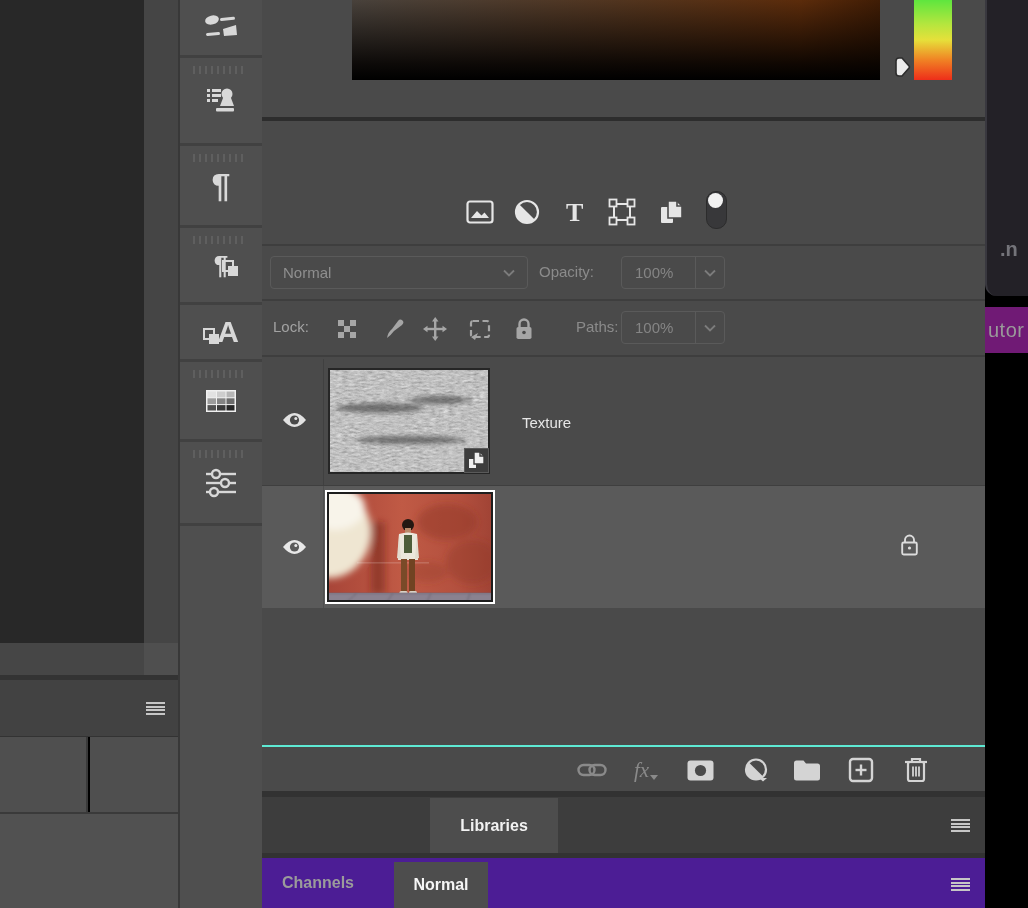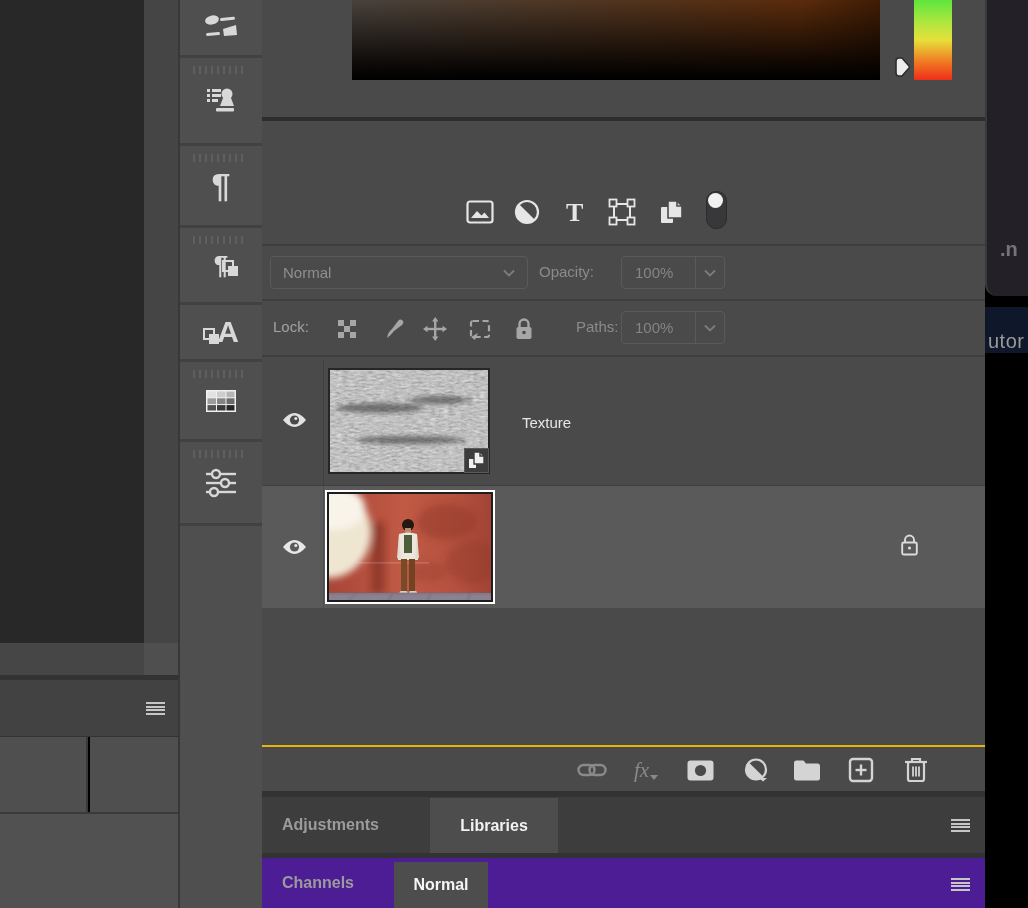--- a/index.html
+++ b/index.html
@@ -76,40 +76,40 @@
   .row-bg .vsep{background:#4e4e4e;}
   .thumb1{position:absolute;left:66px;top:9px;width:162px;height:106px;border:2px solid #262626;box-sizing:border-box;background:#6e6e6e;}
   .so-badge{position:absolute;right:-1px;bottom:-1px;width:25px;height:25px;background:#3d3d3d;border:1px solid #5a5a5a;box-sizing:border-box;display:flex;align-items:center;justify-content:center;}
   .thumb2{position:absolute;left:63px;top:4px;width:170px;height:114px;border:2px solid #ffffff;box-sizing:border-box;background:#b14a3c;}
   .thumb2-inner{position:absolute;inset:0;border:2px solid #1d1d1d;box-sizing:border-box;}
   .lname{position:absolute;left:260px;top:0;bottom:0;display:flex;align-items:center;font-size:15px;}
   .row-texture .lname{color:#e6e6e6;}
   .row-bg .lname{color:#f5f5f5;}
   .row-lock{position:absolute;left:638px;top:50%;transform:translateY(-50%);}
 
-  .actions{left:0;top:745px;width:723px;height:46px;background:#4a4a4a;border-top:2px solid #eab308;box-sizing:border-box;}
+  .actions{left:0;top:745px;width:723px;height:46px;background:#4a4a4a;border-top:2px solid #5eead4;box-sizing:border-box;}
   .aicon{position:absolute;top:6px;width:36px;height:34px;display:flex;align-items:center;justify-content:center;}
   .fx-label{font-size:21px;font-style:italic;color:#8a8a8a;font-family:"Liberation Serif",serif;}
 
   .gapbar{left:0;top:791px;width:723px;height:6px;background:#323232;}
   .tabbar2{left:0;top:797px;width:723px;height:56px;background:#3d3d3d;}
   .adj-label{position:absolute;left:20px;top:0;bottom:0;display:flex;align-items:center;color:#9b9b9b;font-size:16px;font-weight:700;}
   .tab-libraries{position:absolute;left:168px;top:1px;width:128px;height:55px;background:#4d4d4d;color:#f2f2f2;
     font-size:16px;font-weight:700;display:flex;align-items:center;justify-content:center;}
   .gapbar2{left:0;top:853px;width:723px;height:5px;background:#323232;}
   .tabbar3{left:0;top:858px;width:723px;height:50px;background:#4c1d95;}
   .chan-label{position:absolute;left:20px;top:0;bottom:0;display:flex;align-items:center;color:#9b9b9b;font-size:16px;font-weight:700;}
   .tab-paths{position:absolute;left:132px;top:4px;width:94px;height:46px;background:#4d4d4d;color:#f5f5f5;
     font-size:16px;font-weight:700;display:flex;align-items:center;justify-content:center;}
 
   
   .right-col{left:985px;top:0;width:43px;height:908px;background:#000;}
   .float-panel{position:absolute;left:0;top:0;width:43px;height:296px;background:#232127;border-bottom-left-radius:12px;border-left:2px solid #39383f;box-sizing:border-box;}
   .frag-top{position:absolute;left:13px;top:238px;color:#74747a;font-size:20px;font-weight:600;}
-  .frag-strip{position:absolute;left:0;top:307px;width:43px;height:46px;background:#0f172a;display:flex;align-items:flex-end;}
+  .frag-strip{position:absolute;left:0;top:307px;width:43px;height:46px;background:#701a75;display:flex;align-items:center;}
   .frag-bottom{color:#9a9a9a;font-size:20px;padding-left:3px;letter-spacing:0.5px;}
 </style>
 </head>
 <body>
 
 <div class="screen">
 
   <div class="abs canvas-bg"></div>
 
   <div class="abs lb-strip"></div>
@@ -521,21 +521,20 @@
               <line x1="13" y1="10.5" x2="13" y2="20.5"></line>
               <line x1="16" y1="10.5" x2="16" y2="20.5"></line>
             </g>
         </svg>
       </div>
     </div>
 
     <div class="abs gapbar"></div>
 
     <div class="abs tabbar2">
-      <span class="adj-label">Adjustments</span>
       <div class="tab-libraries">
           <span>Libraries</span>
         </div>
       <div class="hamburger" style="right:15px;top:22px;">
           <i></i>
           <i></i>
           <i></i>
           <i></i>
         </div>
     </div>

